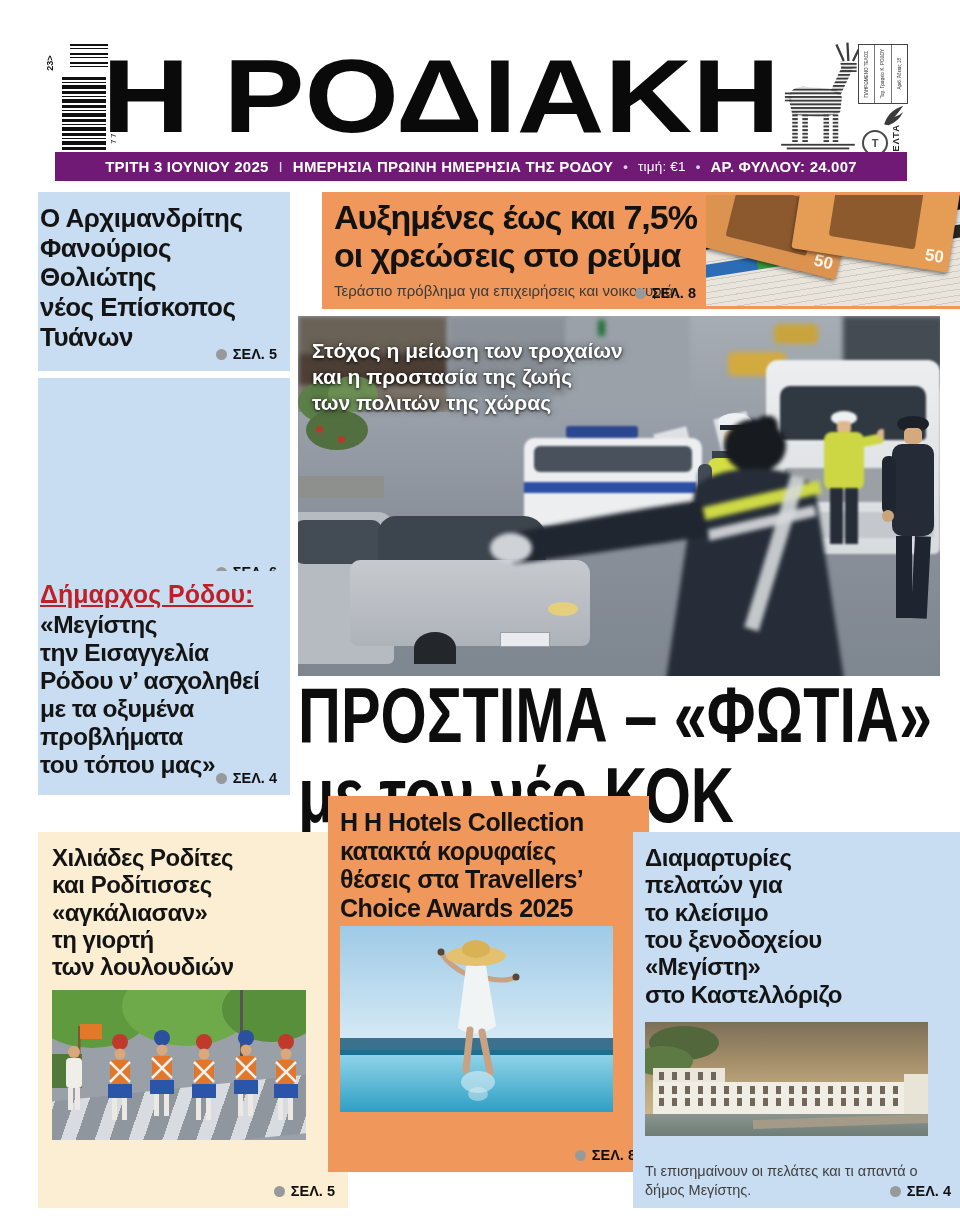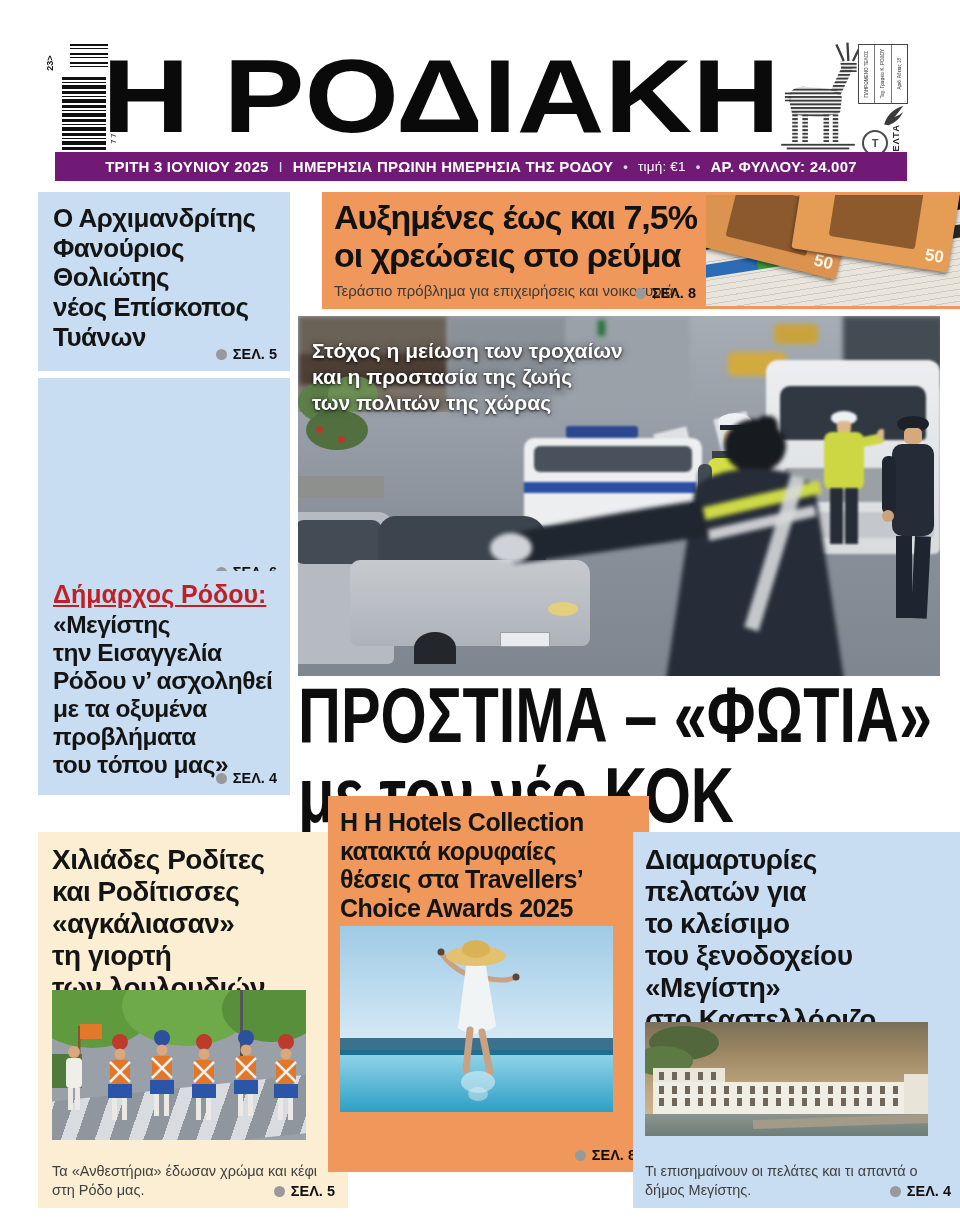--- a/index.html
+++ b/index.html
@@ -31,21 +31,21 @@
     display:flex;align-items:center;justify-content:center;font-size:11px;font-weight:bold;color:#4a4a4a;}
 
   
   .dateline{left:55px;top:152px;width:852px;height:29px;background:#701a75;color:#fff;
     display:flex;align-items:center;justify-content:center;gap:10px;font-weight:bold;font-size:15px;letter-spacing:.2px;}
   .dl-price{font-weight:normal;font-size:13.5px;}
   .dl-dot{font-size:13px;color:#cfd4ee;}
   .dl-sep{font-weight:normal;color:#cfd4ee;}
 
   
-  .box{position:absolute;background:#c8ddf1;padding:12px 15px;box-sizing:border-box;}
+  .box{position:absolute;background:#c8ddf1;padding:12px 2px;box-sizing:border-box;}
   .box-title{font-size:26px;font-weight:bold;line-height:1.14;letter-spacing:-0.5px;color:#141414;}
   .kicker{color:#c01f25;font-size:25px;font-weight:bold;text-decoration:underline;margin-bottom:2px;}
   .pageref{position:absolute;right:13px;bottom:9px;display:flex;align-items:center;gap:6px;
     font-weight:bold;font-size:14.5px;color:#101010;}
   .pr-dot{width:11px;height:11px;border-radius:50%;background:#98999b;flex:0 0 auto;}
   .pr-dot.light{background:#e2e2e2;}
   .pageref.light{color:#fff;text-shadow:0 1px 2px rgba(0,0,0,.8);}
 
   .box1{left:38px;top:192px;width:252px;height:179px;}
   .box2{left:38px;top:378px;width:252px;height:211px;}
@@ -121,21 +121,21 @@
     text-shadow:0 1px 3px rgba(0,0,0,.85),0 0 8px rgba(0,0,0,.45);z-index:5;}
   .ph-cap-page{position:absolute;left:180px;top:104px;z-index:5;}
 
   
   .mainhead{left:296px;top:676px;width:648px;height:156px;}
 
   
   .bleft{left:38px;top:832px;width:282px;height:352px;background:#fbeed3;padding:12px 14px;}
   .bmid{left:328px;top:796px;width:297px;height:352px;background:#f0975c;padding:12px;}
   .bright{left:633px;top:832px;width:307px;height:352px;background:#c8ddf1;padding:12px;}
-  .b-title{font-size:28px;font-weight:bold;line-height:1.14;letter-spacing:-0.5px;}
+  .b-title{font-size:24px;font-weight:bold;line-height:1.14;letter-spacing:-0.5px;}
   .bmid .b-title{font-size:25px;}
   .b-cap{position:absolute;left:12px;right:12px;bottom:8px;font-size:14.5px;color:#3f3f3f;line-height:1.3;}
   .bleft .b-cap{left:14px;}
 
   .photo-parade{position:absolute;left:14px;top:158px;width:254px;height:150px;background:#9aa0a8;overflow:hidden;}
   .pa-sky1{position:absolute;left:0;top:0;width:48px;height:20px;background:#d8e8f2;}
   .pa-sky2{position:absolute;right:0;top:0;width:66px;height:22px;background:#e4e9ec;}
   .pa-tree{position:absolute;border-radius:50%;}
   .pa-t1{left:-20px;top:-18px;width:120px;height:76px;background:#5f9a3e;}
   .pa-t2{left:70px;top:-24px;width:130px;height:80px;background:#6faa4a;}
@@ -455,21 +455,20 @@
           <circle cx="234" cy="52" r="8" fill="#c03a2c"></circle>
             <circle cx="234" cy="64" r="5.5" fill="#d9a87c"></circle>
           <rect x="224" y="70" width="20" height="24" rx="4" fill="#e2762a"></rect>
           <path d="M224 72 L244 92 M244 72 L224 92" stroke="#f2f0ea" stroke-width="2.5"></path>
           <rect x="222" y="94" width="24" height="14" fill="#2b55a8"></rect>
           <rect x="226" y="108" width="5" height="22" fill="#ece9e4"></rect>
             <rect x="236" y="108" width="5" height="22" fill="#ece9e4"></rect>
         </g>
       </svg>
     </div>
-    <div class="b-cap">Τα «Ανθεστήρια» έδωσαν χρώμα και κέφι στη Ρόδο μας.</div>
     <div class="pageref">
       <span class="pr-dot"></span>
       <span>ΣΕΛ. 5</span>
     </div>
   </div>
 
   <div class="abs bmid">
     <div class="b-title pre">Η H Hotels Collection
 κατακτά κορυφαίες
 θέσεις στα Travellers’

